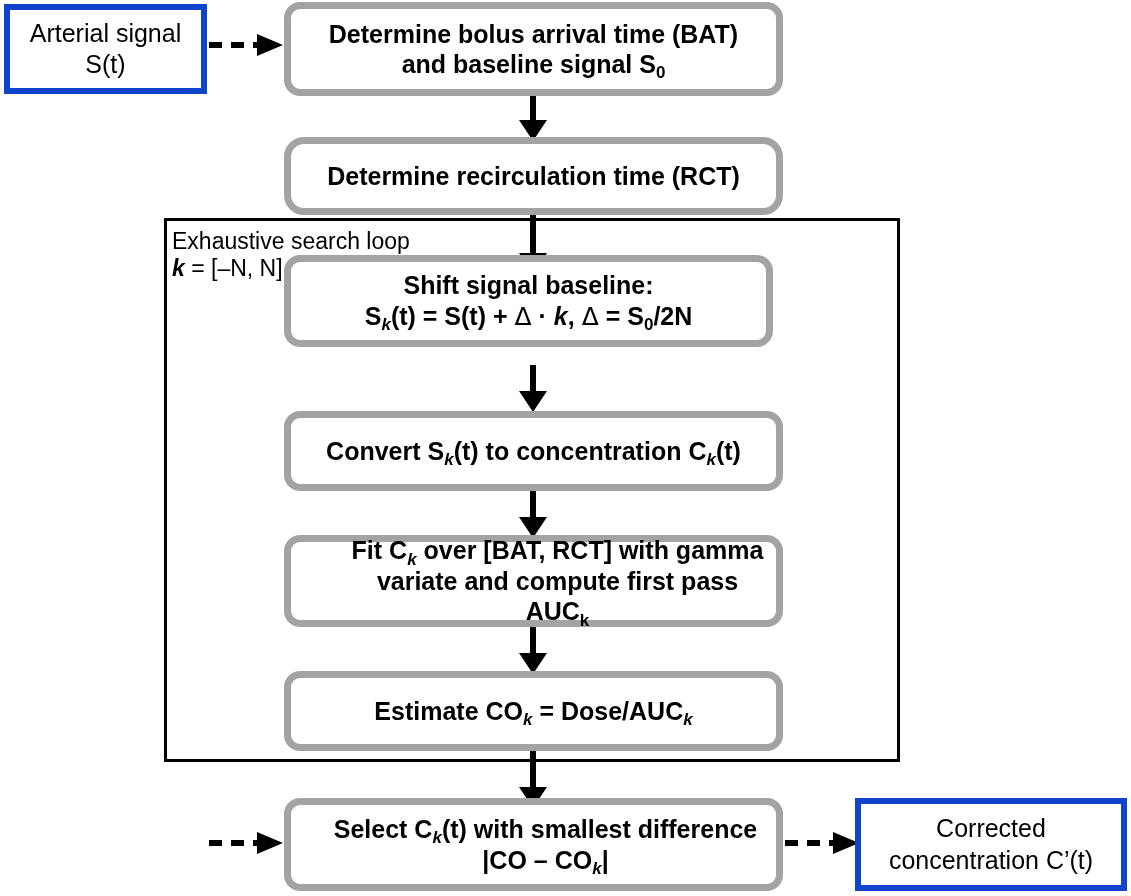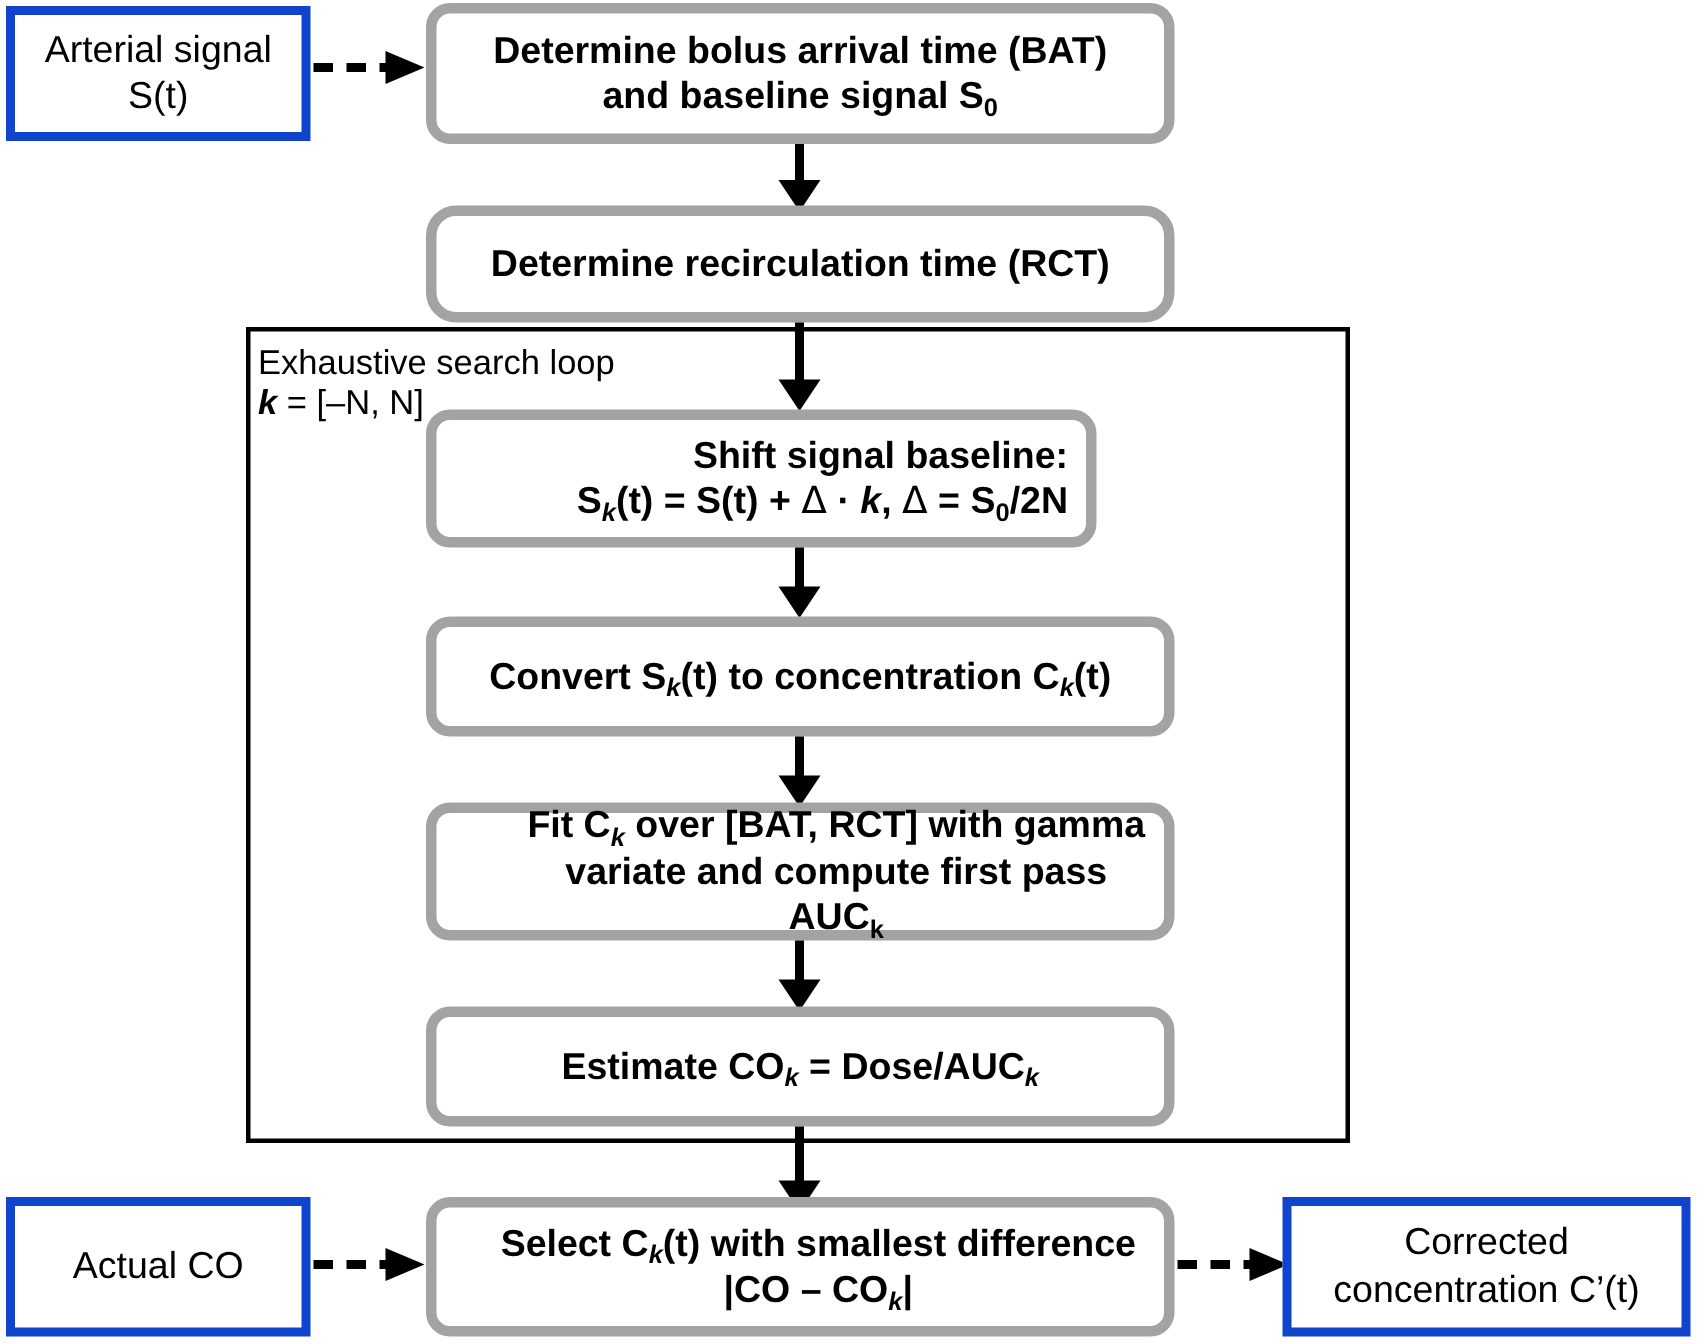--- a/index.html
+++ b/index.html
@@ -142,21 +142,21 @@
     <span class="ln2"><span class="it" style="font-weight:bold;">k</span><span> = [–N, N]</span></span>
   </div>
 
   <div class="arrow" style="left:513px; top:215px; width:40px; height:60px;">
     <svg width="40" height="60" viewBox="0 0 40 60">
       <line x1="20" y1="0" x2="20" y2="40" stroke="#000000" stroke-width="6"></line>
       <polygon points="6,38 34,38 20,59" fill="#000000"></polygon>
     </svg>
   </div>
 
-  <div class="node node-red" style="left:284px; top:273px; width:447px; height:92px;text-align:right;">
+  <div class="node node-red" style="left:284px; top:255px; width:489px; height:92px;">
     <div class="node-inner">
       <span>Shift signal baseline:</span><br>
       <span><span>S</span><sub class="it">k</sub><span>(t) = S(t) + </span><span class="delta">Δ</span><span> · </span><span class="it">k</span><span>, </span><span class="delta">Δ</span><span> = S</span><sub>0</sub><span>/2N</span></span>
     </div>
   </div>
 
   <div class="arrow" style="left:513px; top:365px; width:40px; height:48px;">
     <svg width="40" height="48" viewBox="0 0 40 48">
       <line x1="20" y1="0" x2="20" y2="28" stroke="#000000" stroke-width="6"></line>
       <polygon points="6,26 34,26 20,47" fill="#000000"></polygon>
@@ -196,25 +196,20 @@
     </div>
   </div>
 
   <div class="arrow" style="left:513px; top:751px; width:40px; height:58px;">
     <svg width="40" height="58" viewBox="0 0 40 58">
       <line x1="20" y1="0" x2="20" y2="38" stroke="#000000" stroke-width="6"></line>
       <polygon points="6,36 34,36 20,57" fill="#000000"></polygon>
     </svg>
   </div>
 
-  <div class="node node-blue" style="left:4px; top:798px; width:203px; height:93px;">
-    <div class="node-inner">
-      <span>Actual CO</span>
-    </div>
-  </div>
 
   <div class="arrow" style="left:209px; top:831px; width:76px; height:24px;">
     <svg width="76" height="24" viewBox="0 0 76 24">
       <line x1="0" y1="12" x2="50" y2="12" stroke="#000000" stroke-width="6" stroke-dasharray="13,9"></line>
       <polygon points="48,1 74,12 48,23" fill="#000000"></polygon>
     </svg>
   </div>
 
   <div class="node node-red" style="left:284px; top:798px; width:499px; height:93px;padding-left:24px;">
     <div class="node-inner">

